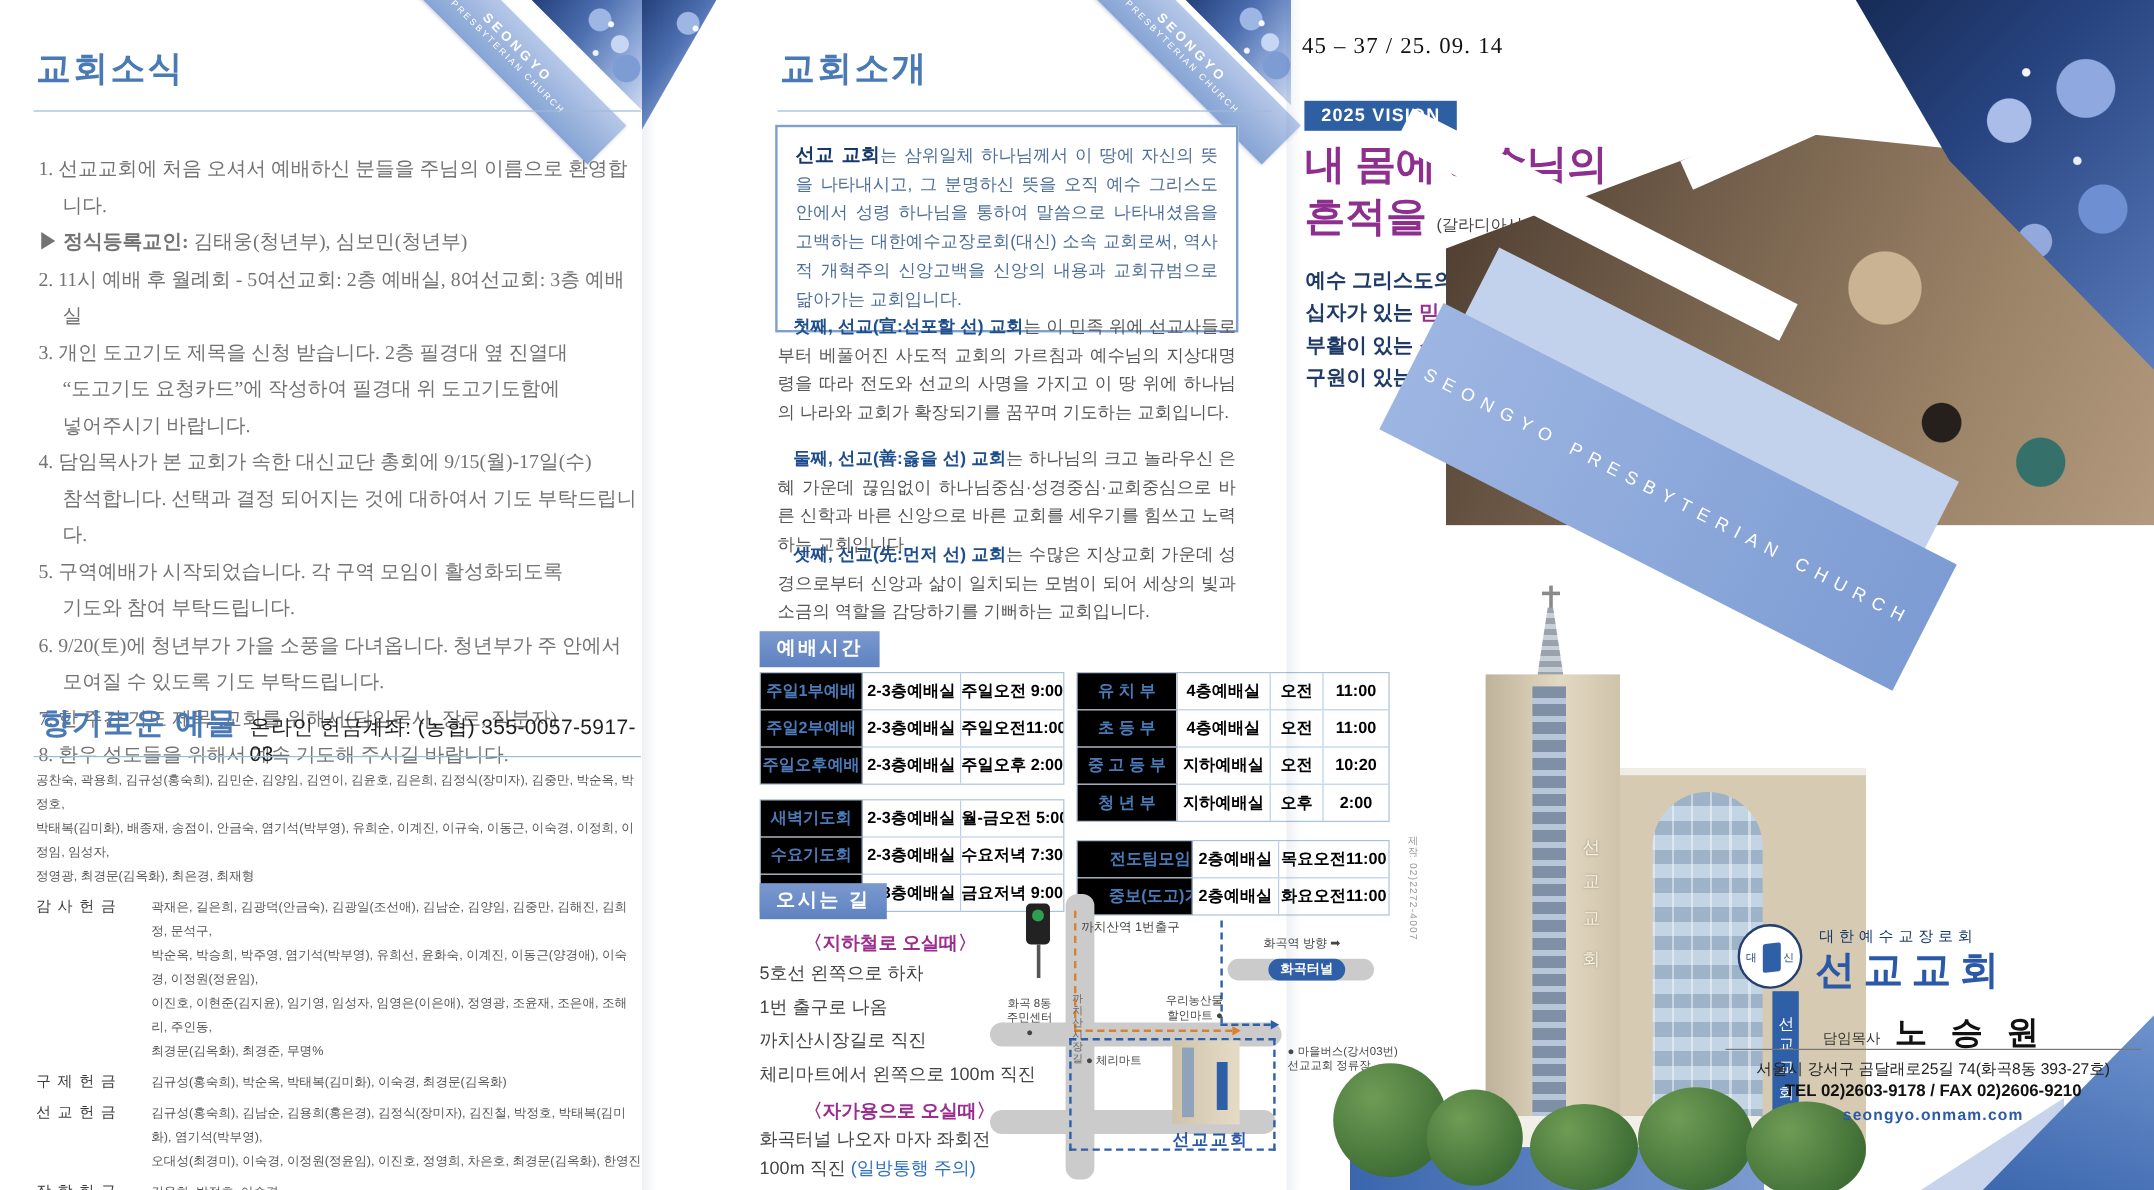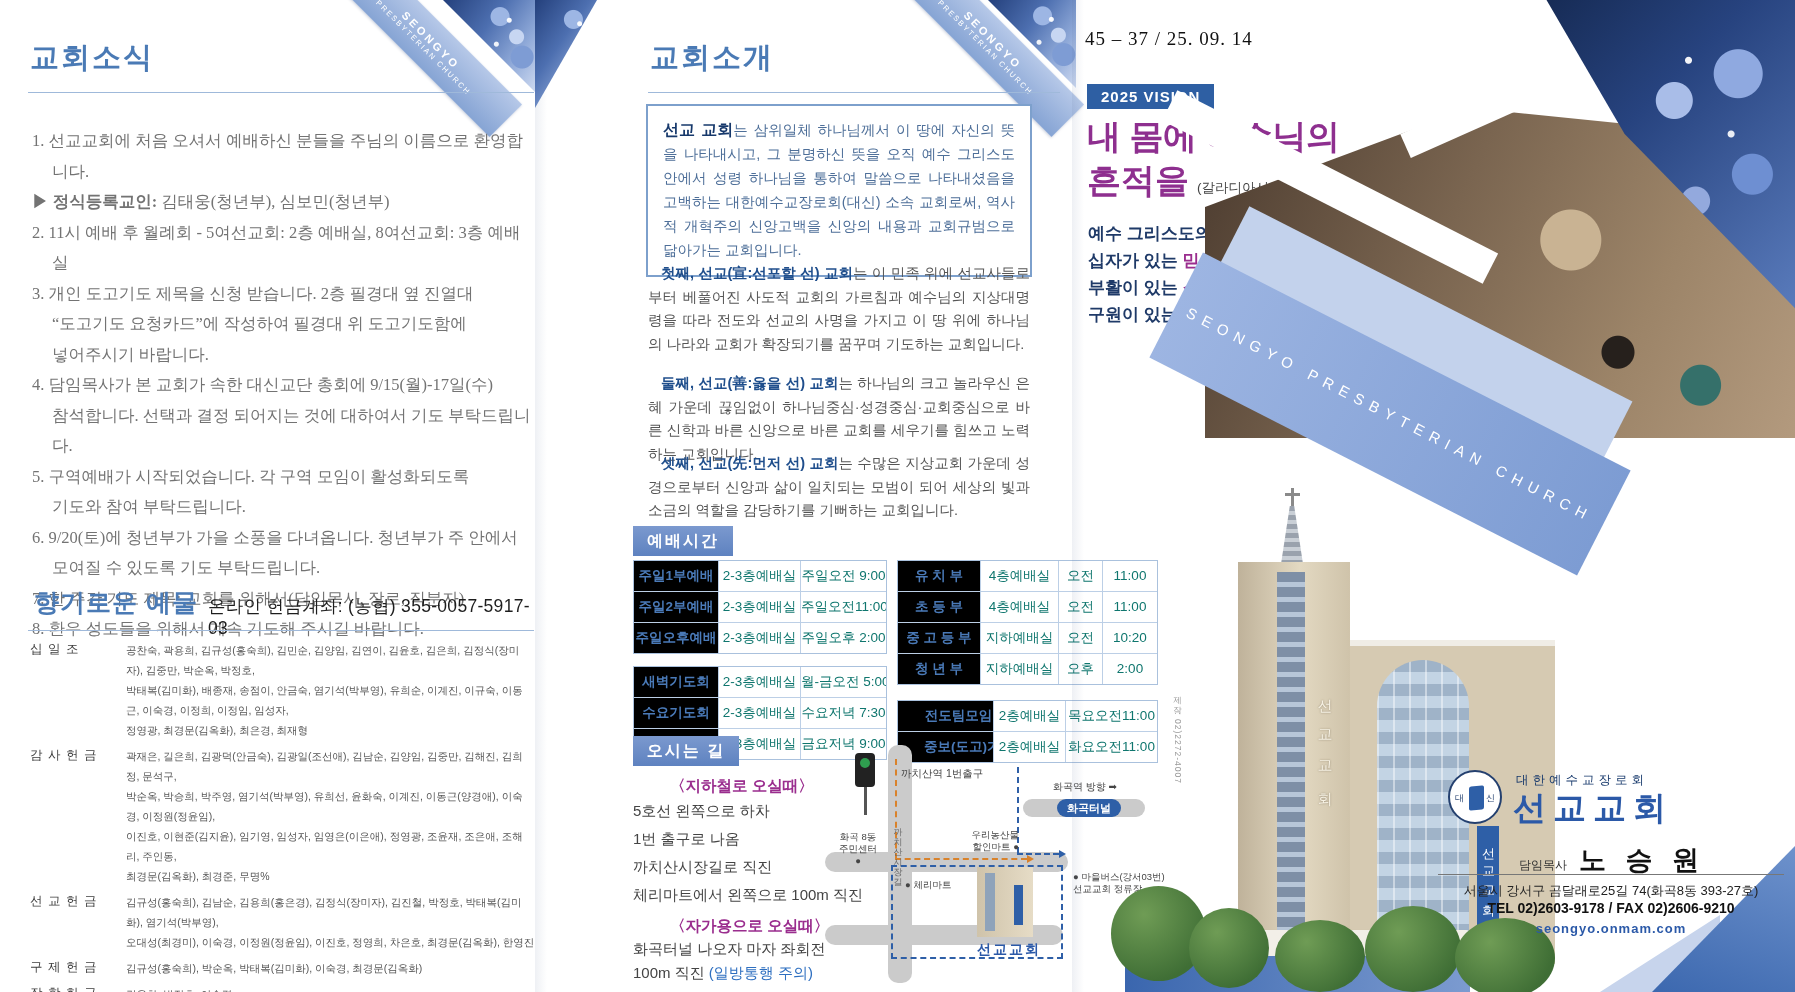--- a/index.html
+++ b/index.html
@@ -48,21 +48,21 @@
   .mid-p{position:absolute;left:648px;width:382px;margin:0;font-size:14.5px;line-height:23.5px;
     color:#565656;text-align:justify;text-indent:13px;}
   .p-lead{font-weight:bold;color:#1f4e8c;}
   .p1{top:262px;} .p2{top:372px;} .p3{top:452px;}
   .badge{position:absolute;background:linear-gradient(180deg,#7b99cf,#5e82c0);color:#fff;font-weight:bold;
     font-size:16px;letter-spacing:2px;text-align:center;line-height:30px;height:30px;}
   .wtab{position:absolute;border:1px solid #aac1dd;background:#fff;}
   .wrow{display:flex;border-bottom:1px solid #bccfe6;}
   .wrow:last-child{border-bottom:none;}
   .wc{box-sizing:border-box;border-right:1px solid #bccfe6;height:30px;line-height:30px;
-    font-size:13.5px;color:#0f766e;text-align:center;overflow:hidden;white-space:nowrap;}
+    font-size:13.5px;color:#000000;text-align:center;overflow:hidden;white-space:nowrap;font-weight:bold;}
   .wc:last-child{border-right:none;}
   .wc.head{background:#000000;color:#4a7ab8;font-weight:bold;}
   .w85{width:85px;} .w82{width:82px;} .w83{width:83px;} .w78{width:78px;}
   .w44{width:44px;} .w54{width:54px;} .w96{width:96px;padding-left:26px;} .w72{width:72px;} .w91{width:91px;}
   .dir-title{position:absolute;left:633px;color:#9a2d8e;font-weight:bold;font-size:15.5px;margin-left:37px;}
   .dir-line{position:absolute;left:633px;font-size:15px;color:#444;}
   .car-note{color:#2e6fc0;}
 
   
   .map{position:absolute;left:825px;top:745px;width:345px;height:240px;}
@@ -205,40 +205,39 @@
     <div class="news-item">7. 한 주간 기도 제목: 교회를 위해서(담임목사, 장로, 직분자)</div>
     <div class="news-item">8. 환우 성도들을 위해서 계속 기도해 주시길 바랍니다.</div>
   </div>
 
   <h2 class="offer-title">향기로운 예물</h2>
   <div class="account">온라인 헌금계좌: (농협) 355-0057-5917-03</div>
   <div class="rule" style="left:28px;top:630px;width:506px;"></div>
 
   <div class="offer-rows">
     <div class="offer-row">
-        <div class="offer-label">십 일 조</div>
         <div class="offer-names">공찬숙, 곽용희, 김규성(홍숙희), 김민순, 김양임, 김연이, 김윤호, 김은희, 김정식(장미자), 김중만, 박순옥, 박정호,
 박태복(김미화), 배종재, 송점이, 안금숙, 염기석(박부영), 유희순, 이계진, 이규숙, 이동근, 이숙경, 이정희, 이정임, 임성자,
 정영광, 최경문(김옥화), 최은경, 최재형</div>
       </div>
     <div class="offer-row">
         <div class="offer-label">감 사 헌 금</div>
         <div class="offer-names">곽재은, 길은희, 김광덕(안금숙), 김광일(조선애), 김남순, 김양임, 김중만, 김해진, 김희정, 문석구,
 박순옥, 박승희, 박주영, 염기석(박부영), 유희선, 윤화숙, 이계진, 이동근(양경애), 이숙경, 이정원(정윤임),
 이진호, 이현준(김지윤), 임기영, 임성자, 임영은(이은애), 정영광, 조윤재, 조은애, 조해리, 주인동,
 최경문(김옥화), 최경준, 무명%</div>
       </div>
     <div class="offer-row">
+        <div class="offer-label">구 제 헌 금</div>
+        <div class="offer-names">김규성(홍숙희), 박순옥, 박태복(김미화), 이숙경, 최경문(김옥화)</div>
+      </div>
+    <div class="offer-row">
         <div class="offer-label">선 교 헌 금</div>
         <div class="offer-names">김규성(홍숙희), 김남순, 김용희(홍은경), 김정식(장미자), 김진철, 박정호, 박태복(김미화), 염기석(박부영),
 오대성(최경미), 이숙경, 이정원(정윤임), 이진호, 정영희, 차은호, 최경문(김옥화), 한영진</div>
-      </div>
-    <div class="offer-row">
-        <div class="offer-label">구 제 헌 금</div>
-        <div class="offer-names">김규성(홍숙희), 박순옥, 박태복(김미화), 이숙경, 최경문(김옥화)</div>
       </div>
     <div class="offer-row">
         <div class="offer-label">장 학 헌 금</div>
         <div class="offer-names">김옥화, 박정호, 이숙경</div>
       </div>
 
   </div>
 </div>
 
 <div class="fold" style="left:535px;"></div>

